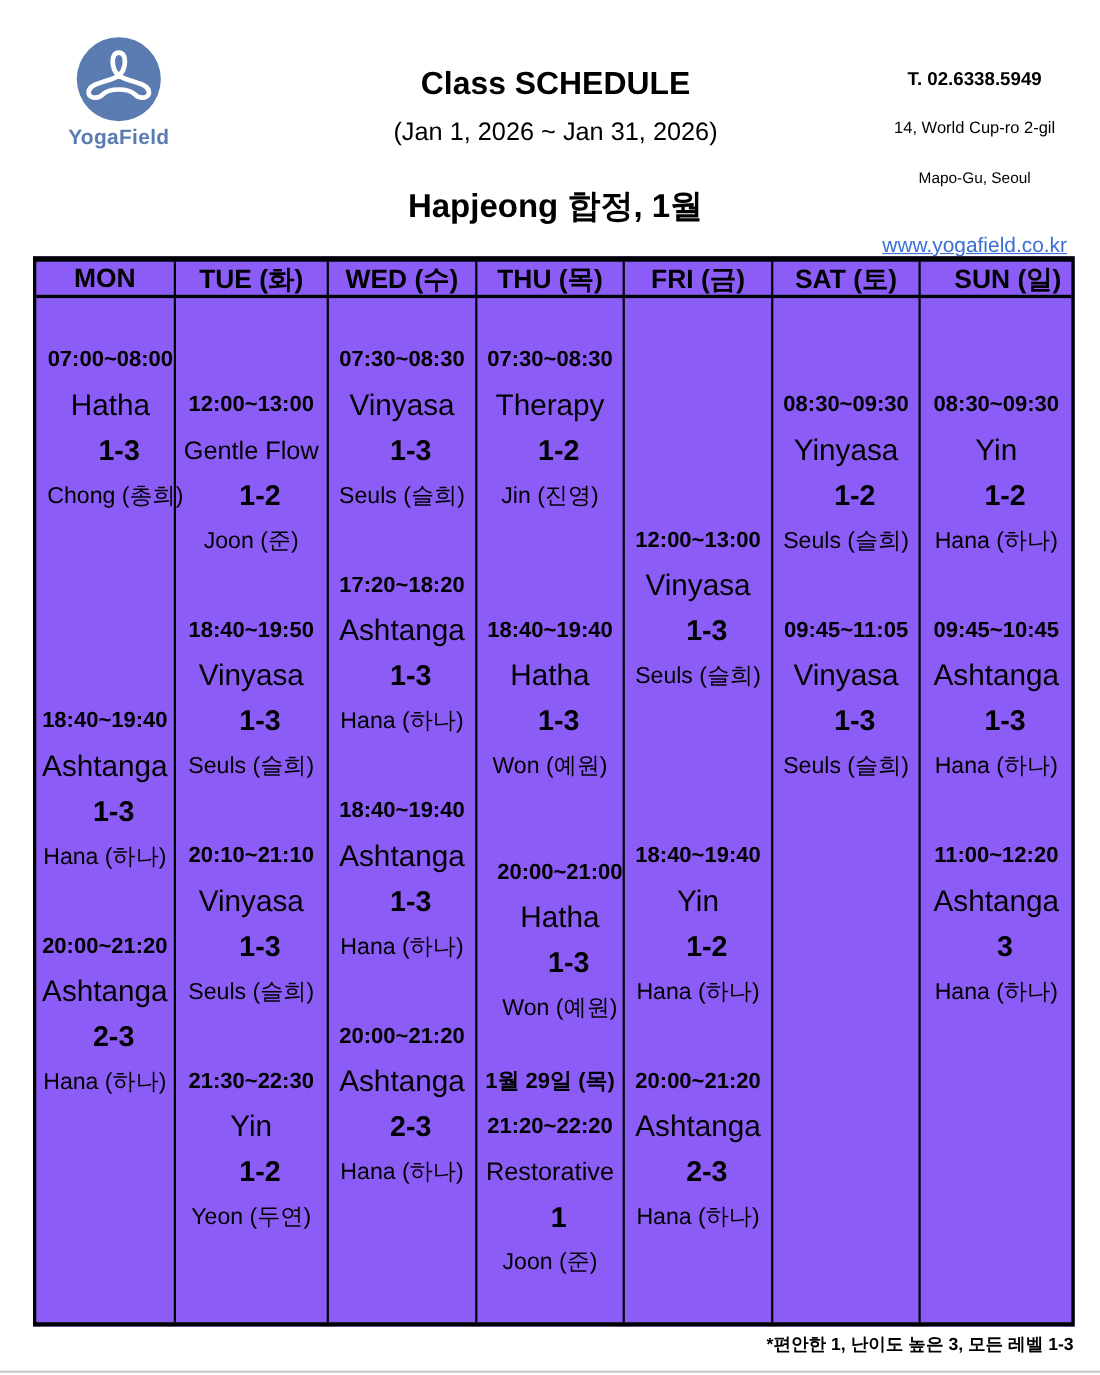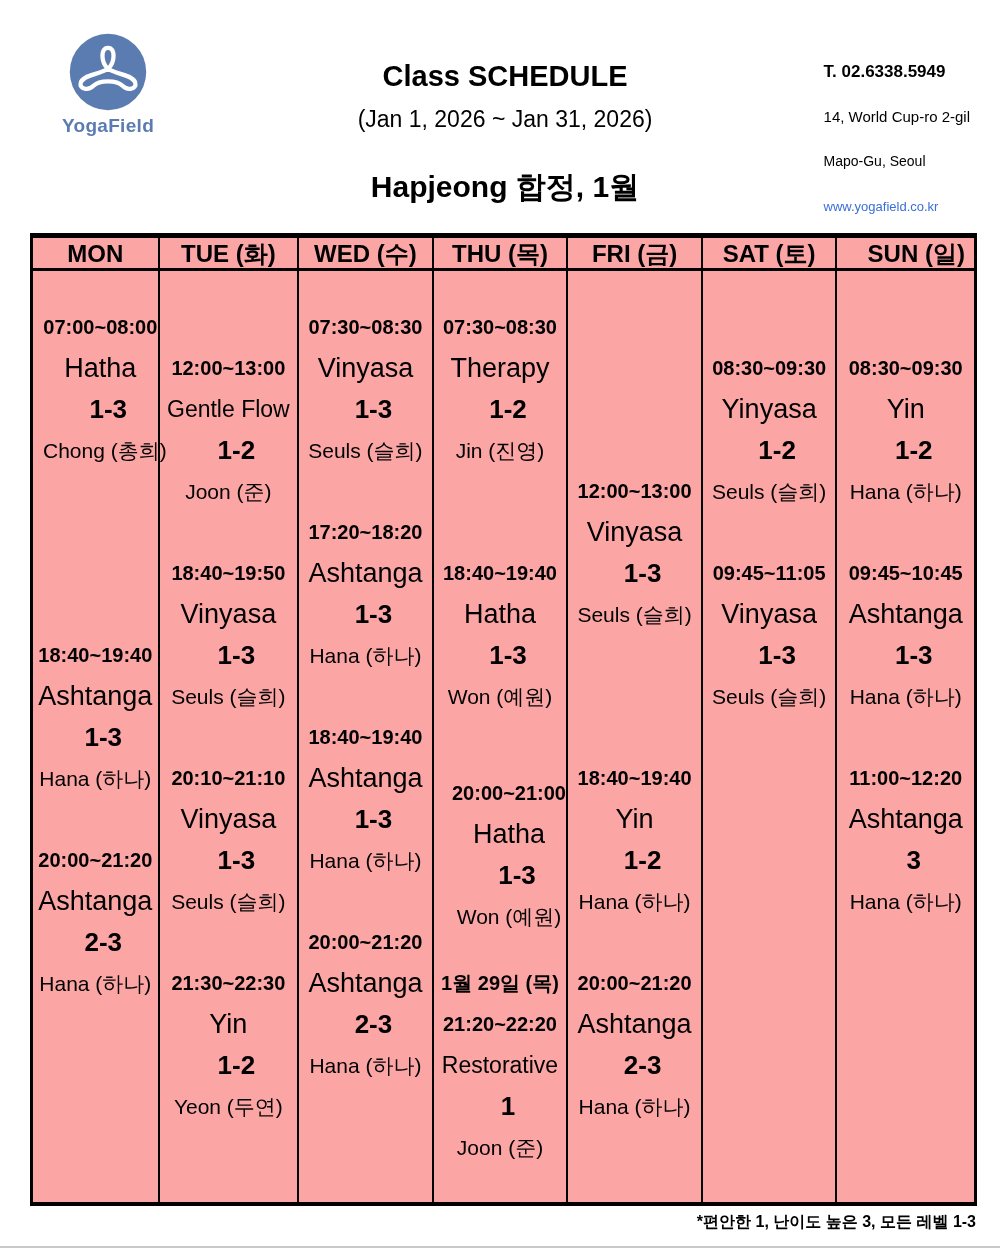--- a/index.html
+++ b/index.html
@@ -14,31 +14,31 @@
   
   .logo { position:absolute; left:48px; top:33px; width:120px; text-align:center; }
   .logo-circle { width:78px; height:78px; margin:0 auto; }
   .logo-text { margin-top:4px; font-size:19px; font-weight:bold; color:#5b7cb0; letter-spacing:.3px; }
 
   .title-block { position:absolute; left:235px; top:60px; width:540px; text-align:center; }
   .title    { font-size:29px; font-weight:bold; }
   .subtitle { font-size:23px; margin-top:13px; }
   .location { font-size:30px; font-weight:bold; margin-top:34px; }
 
-  .contact { position:absolute; right:30px; top:62px; text-align:left; }
+  .contact { position:absolute; right:30px; top:62px; text-align:center; }
   .phone   { font-size:17px; font-weight:bold; }
   .addr1   { font-size:15px; margin-top:26px; }
   .addr2   { font-size:14px; margin-top:28px; }
-  .website { font-size:13px; margin-top:30px; display:block; color:#3a6fd8; cursor:pointer; }
+  .website { font-size:19px; margin-top:44px; display:block; color:#3a6fd8; text-decoration:underline; cursor:pointer; }
 
   
   .table {
     position:absolute; left:30px; top:233px; width:947px; height:973px;
     border:3px solid #000; border-top-width:5px; border-bottom-width:4px;
-    display:flex; flex-direction:column; background:#fca5a5;
+    display:flex; flex-direction:column; background:#8b5cf6;
   }
   .thead {
     display:grid; grid-template-columns:127fr 140fr 135fr 135fr 135fr 135fr 137fr;
     border-bottom:3px solid #000; height:33px; flex:0 0 33px;
   }
   .th {
     display:flex; align-items:center; justify-content:center;
     font-weight:bold; font-size:24px; border-right:2px solid #000; white-space:nowrap;
   }
   .th:last-child { border-right:none;padding-left:21px; }

